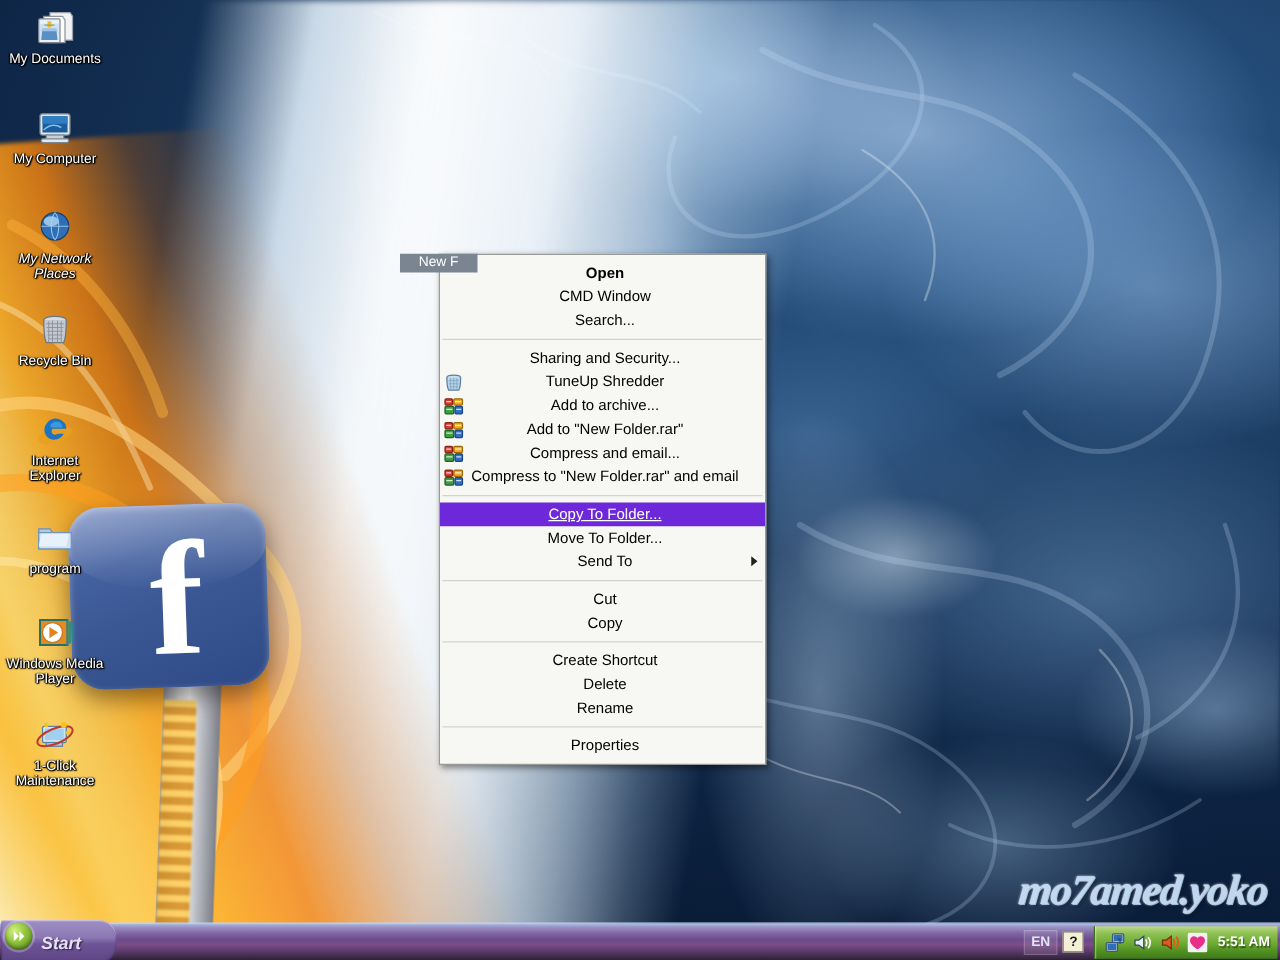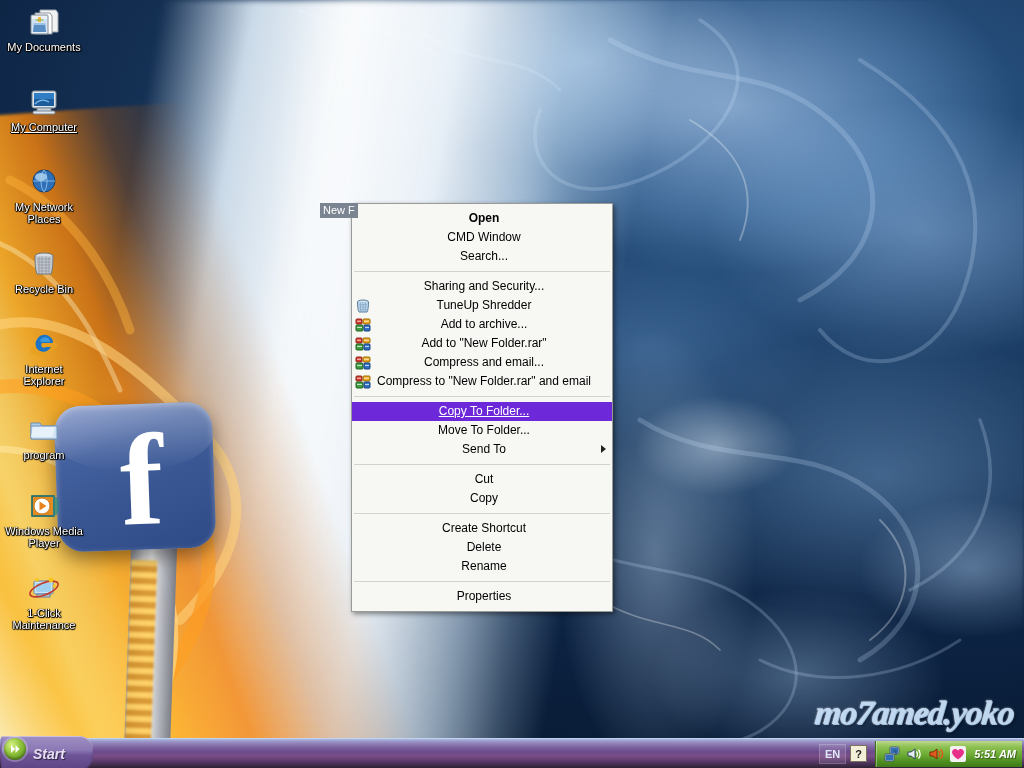--- a/index.html
+++ b/index.html
@@ -174,21 +174,21 @@
     position: absolute; right: 6px; top: 5px;
     width: 0; height: 0; border-left: 5px solid #222;
     border-top: 4px solid transparent; border-bottom: 4px solid transparent;
   }
   .msep { height: 1px; margin: 3px 2px 3px 2px; background: #d3d3cd; }
 
   
   #newfolder-label {
     position: absolute; left: 320px; top: 203px;
     background: #7a8591; color: #ffffff; font-size: 11px; line-height: 13px;
-    padding: 1px 3px; white-space: nowrap; z-index: 1;
+    padding: 1px 15px; white-space: nowrap; z-index: 1;
   }
 
   
   #taskbar {
     position: absolute; left: 0; bottom: 0; width: 1024px; height: 30px;
     background: linear-gradient(180deg,
       #a9bde4 0%, #9a93c6 9%, #7e63a0 28%, #6b4b8c 44%,
       #7a4d87 58%, #5c3a6b 76%, #3c2a46 92%, #2e2036 100%);
     border-top: 1px solid #c3d2ec;
     display: flex; align-items: center;
@@ -235,21 +235,21 @@
     display: flex; align-items: center; gap: 6px;
     background: linear-gradient(180deg,#bcd98a 0%, #8fc154 22%, #6fae36 50%, #4f8f21 78%, #3e7a18 100%);
     border-left: 1px solid #3b6f16;
     box-shadow: inset 1px 0 0 rgba(255,255,255,.35);
   }
   #systray .tray-ico { width: 16px; height: 16px; display: block; cursor: default; }
   #systray .tray-ico svg { display:block; }
   #clock {
     color: #ffffff; font-size: 11px; font-weight: bold;
     text-shadow: 1px 1px 1px rgba(0,0,0,.45);
-    margin-left: 2px; cursor: default; white-space: nowrap; font-style: italic;
+    margin-left: 2px; cursor: default; white-space: nowrap;
   }
 </style>
 </head>
 <body>
 
 <div id="desktop">
 
   <div class="wp-layer wp-base"></div>
   <div class="wp-layer wp-smoke1"></div>
   <div class="wp-layer wp-smoke2"></div>
@@ -311,35 +311,35 @@
         <path d="M4 13h15v13H4z" fill="#cfe1f2"></path>
         <path d="M5 26h13l-1-9H6z" fill="#5a8fc4"></path>
         <path d="M6 17h11l1 2H5z" fill="#9dc3e6"></path>
         <path d="M10 11h3v5h-3z" fill="#f3b73f"></path>
         <path d="M7.5 13.5h8v1h-8z" fill="#7fae3a"></path>
       </svg>
     </span>
     <span class="lbl">My Documents</span>
   </div>
 
-  <div class="dicon" style="left:4px;  top:86px;text-decoration:underline;">
+  <div class="dicon" style="left:4px;  top:86px;">
     <span class="glyph">
       <svg width="32" height="32" viewBox="0 0 32 32">
         <rect x="4" y="5" width="24" height="17" rx="2" fill="#dfe6ee" stroke="#7b8894"></rect>
         <rect x="6" y="7" width="20" height="13" fill="#1e5d9b"></rect>
         <path d="M6 7h20v6H6z" fill="#2f7ec4"></path>
         <path d="M7 18c4-4 9-5 14-2" stroke="#7fc0f0" fill="none" stroke-width="1.2"></path>
         <rect x="9" y="22" width="14" height="4" fill="#c8d1da" stroke="#7b8894"></rect>
         <rect x="5" y="25" width="22" height="3" rx="1.4" fill="#e3e9f0" stroke="#7b8894"></rect>
       </svg>
     </span>
     <span class="lbl">My Computer</span>
   </div>
 
-  <div class="dicon" style="left:4px;  top:166px;">
+  <div class="dicon" style="left:4px;  top:166px;font-style:italic;">
     <span class="glyph">
       <svg width="32" height="32" viewBox="0 0 32 32">
         <circle cx="16" cy="15" r="11" fill="#2e6fb8"></circle>
         <circle cx="16" cy="15" r="11" fill="none" stroke="#17416e"></circle>
         <ellipse cx="13" cy="11" rx="6" ry="4" fill="#bfe0f7" opacity=".75"></ellipse>
         <path d="M5 15h22M16 4c4 5 4 17 0 22M16 4c-4 5-4 17 0 22" stroke="#a8d4f2" fill="none" stroke-width=".9" opacity=".8"></path>
       </svg>
     </span>
     <span class="lbl">My Network Places</span>
   </div>

